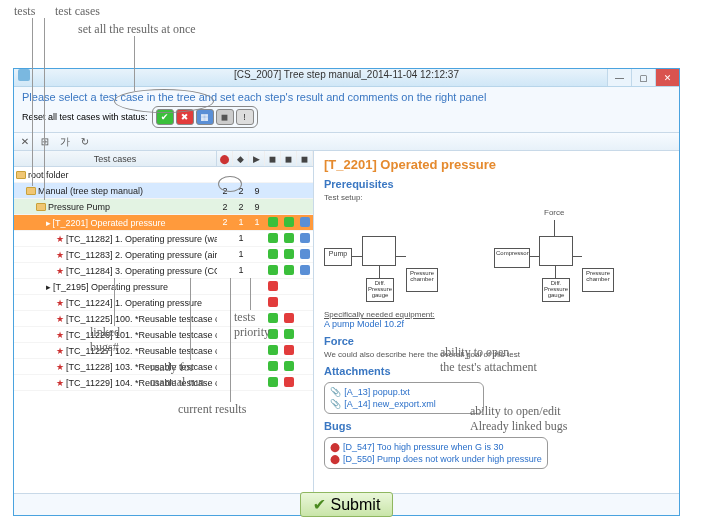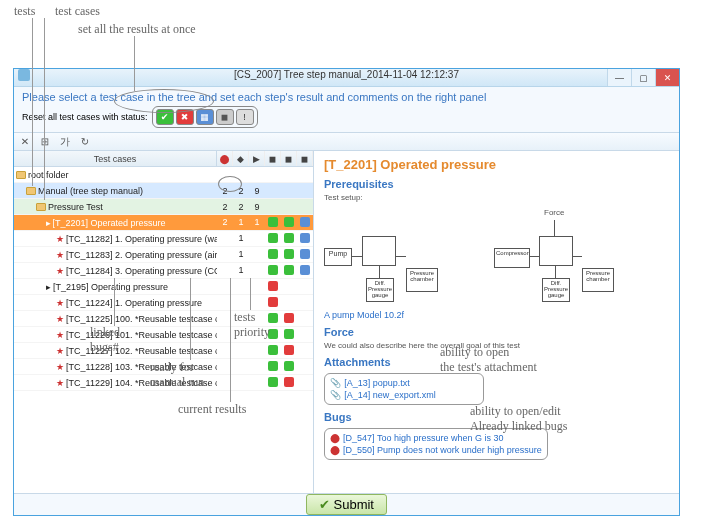--- a/index.html
+++ b/index.html
@@ -52,21 +52,21 @@
 .right a { color: #2a6fc9; text-decoration: none; }
 .diagram { border: none; height: 100px; margin: 4px 0; position: relative; }
 .dbox { position:absolute; border:1px solid #555; font-size:7px; text-align:center; padding:1px; background:#fff; }
 .dline { position:absolute; background:#555; }
 .small { font-size: 8px; color:#555; }
 
 .att-box, .bug-box { border:1px solid #999; border-radius:6px; padding:3px 5px; margin-top:2px; display:inline-block; min-width:160px; }
 .att-item, .bug-item { display:flex; align-items:center; gap:3px; font-size:9px; padding:1px 0; }
 
 .footer { height: 22px; border-top: 1px solid #c8d9e8; background: #f4f9fe; display:flex; align-items:center; justify-content:center; }
-.submit-btn { padding: 2px 12px; font-size:13px; border:1px solid #8fb760; background:linear-gradient(#eaf7d9,#c9e5a9); border-radius:3px; }
+.submit-btn { padding: 2px 12px; font-size:16px; border:1px solid #8fb760; background:linear-gradient(#eaf7d9,#c9e5a9); border-radius:3px; }
 .submit-btn::before { content:"✔ "; color:#4a8a1f; }
 </style>
 </head>
 <body>
 
 <div class="callout" style="top:4px;left:14px">tests</div>
 <div class="callout" style="top:4px;left:55px">test cases</div>
 <div class="callout" style="top:22px;left:78px">set all the results at once</div>
 <div class="callout-line" style="top:18px;left:32px;height:168px"></div>
 <div class="callout-line" style="top:18px;left:44px;height:182px"></div>
@@ -160,21 +160,21 @@
               <span class="tcell">2</span>
               <span class="tcell">9</span>
               <span class="tcell"></span>
               <span class="tcell"></span>
               <span class="tcell"></span>
             </div>
         </div>
         <div class="tree-row" style="background:#e3f3e3">
           <div class="tree-label" style="padding-left:22px">
               <span class="folder-ic"></span>
-              <span>Pressure Test</span>
+              <span>Pressure Pump</span>
             </div>
           <div class="tree-cols">
               <span class="tcell">2</span>
               <span class="tcell">2</span>
               <span class="tcell">9</span>
               <span class="tcell"></span>
               <span class="tcell"></span>
               <span class="tcell"></span>
             </div>
         </div>
@@ -319,20 +319,21 @@
         <div class="small" style="position:absolute;top:2px;left:220px">Force</div>
         <div class="dline" style="top:14px;left:230px;width:1px;height:16px"></div>
         <div class="dbox" style="top:42px;left:170px;width:36px;height:20px;font-size:6px">Compressor</div>
         <div class="dbox" style="top:30px;left:215px;width:34px;height:30px"></div>
         <div class="dbox" style="top:72px;left:218px;width:28px;height:24px;font-size:6px">Diff. Pressure gauge</div>
         <div class="dbox" style="top:62px;left:258px;width:32px;height:24px;font-size:6px">Pressure chamber</div>
         <div class="dline" style="top:50px;left:206px;width:9px;height:1px"></div>
         <div class="dline" style="top:60px;left:231px;width:1px;height:12px"></div>
         <div class="dline" style="top:50px;left:249px;width:9px;height:1px"></div>
       </div>
+      <div class="small" style="text-decoration:underline">Specifically needed equipment:</div>
       <div><a href="#">A pump   Model 10.2f</a></div>
 
       <h3>Force</h3>
       <div class="small">We could also describe here the overall goal of this test</div>
 
       <h3>Attachments</h3>
       <div class="att-box">
         <div class="att-item">
             <span>📎</span>
             <a href="#">[A_13] popup.txt</a>

